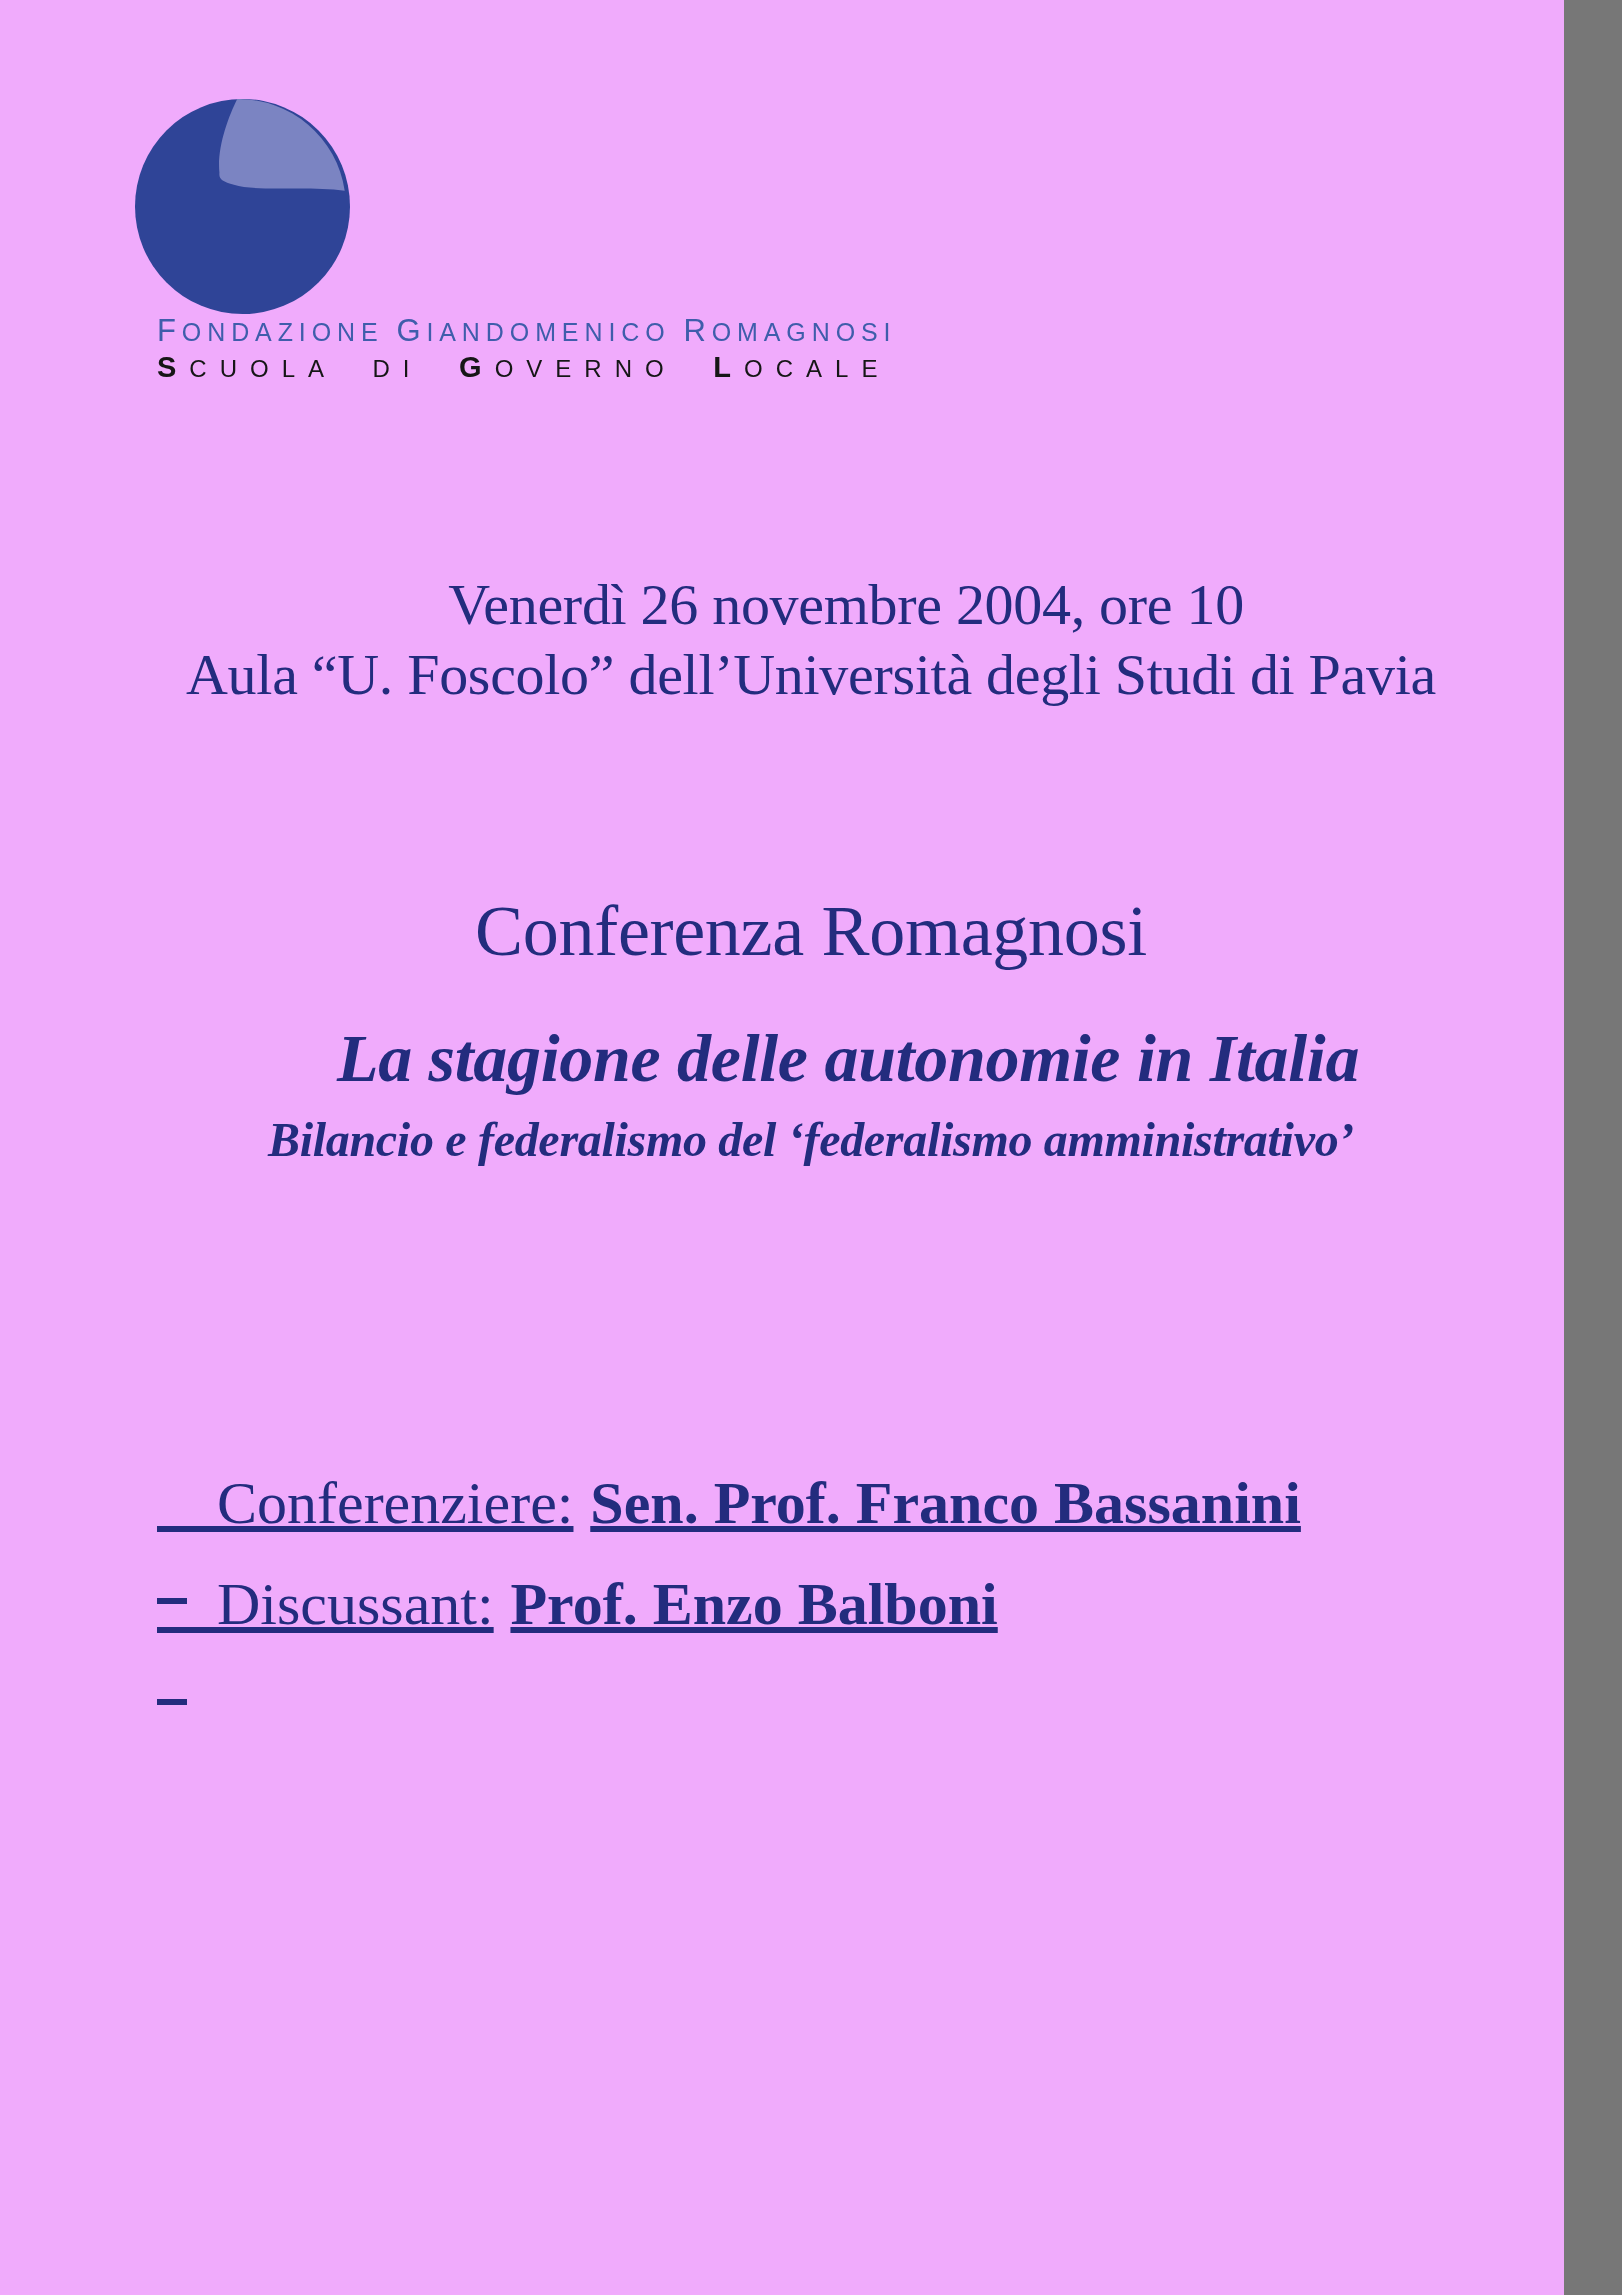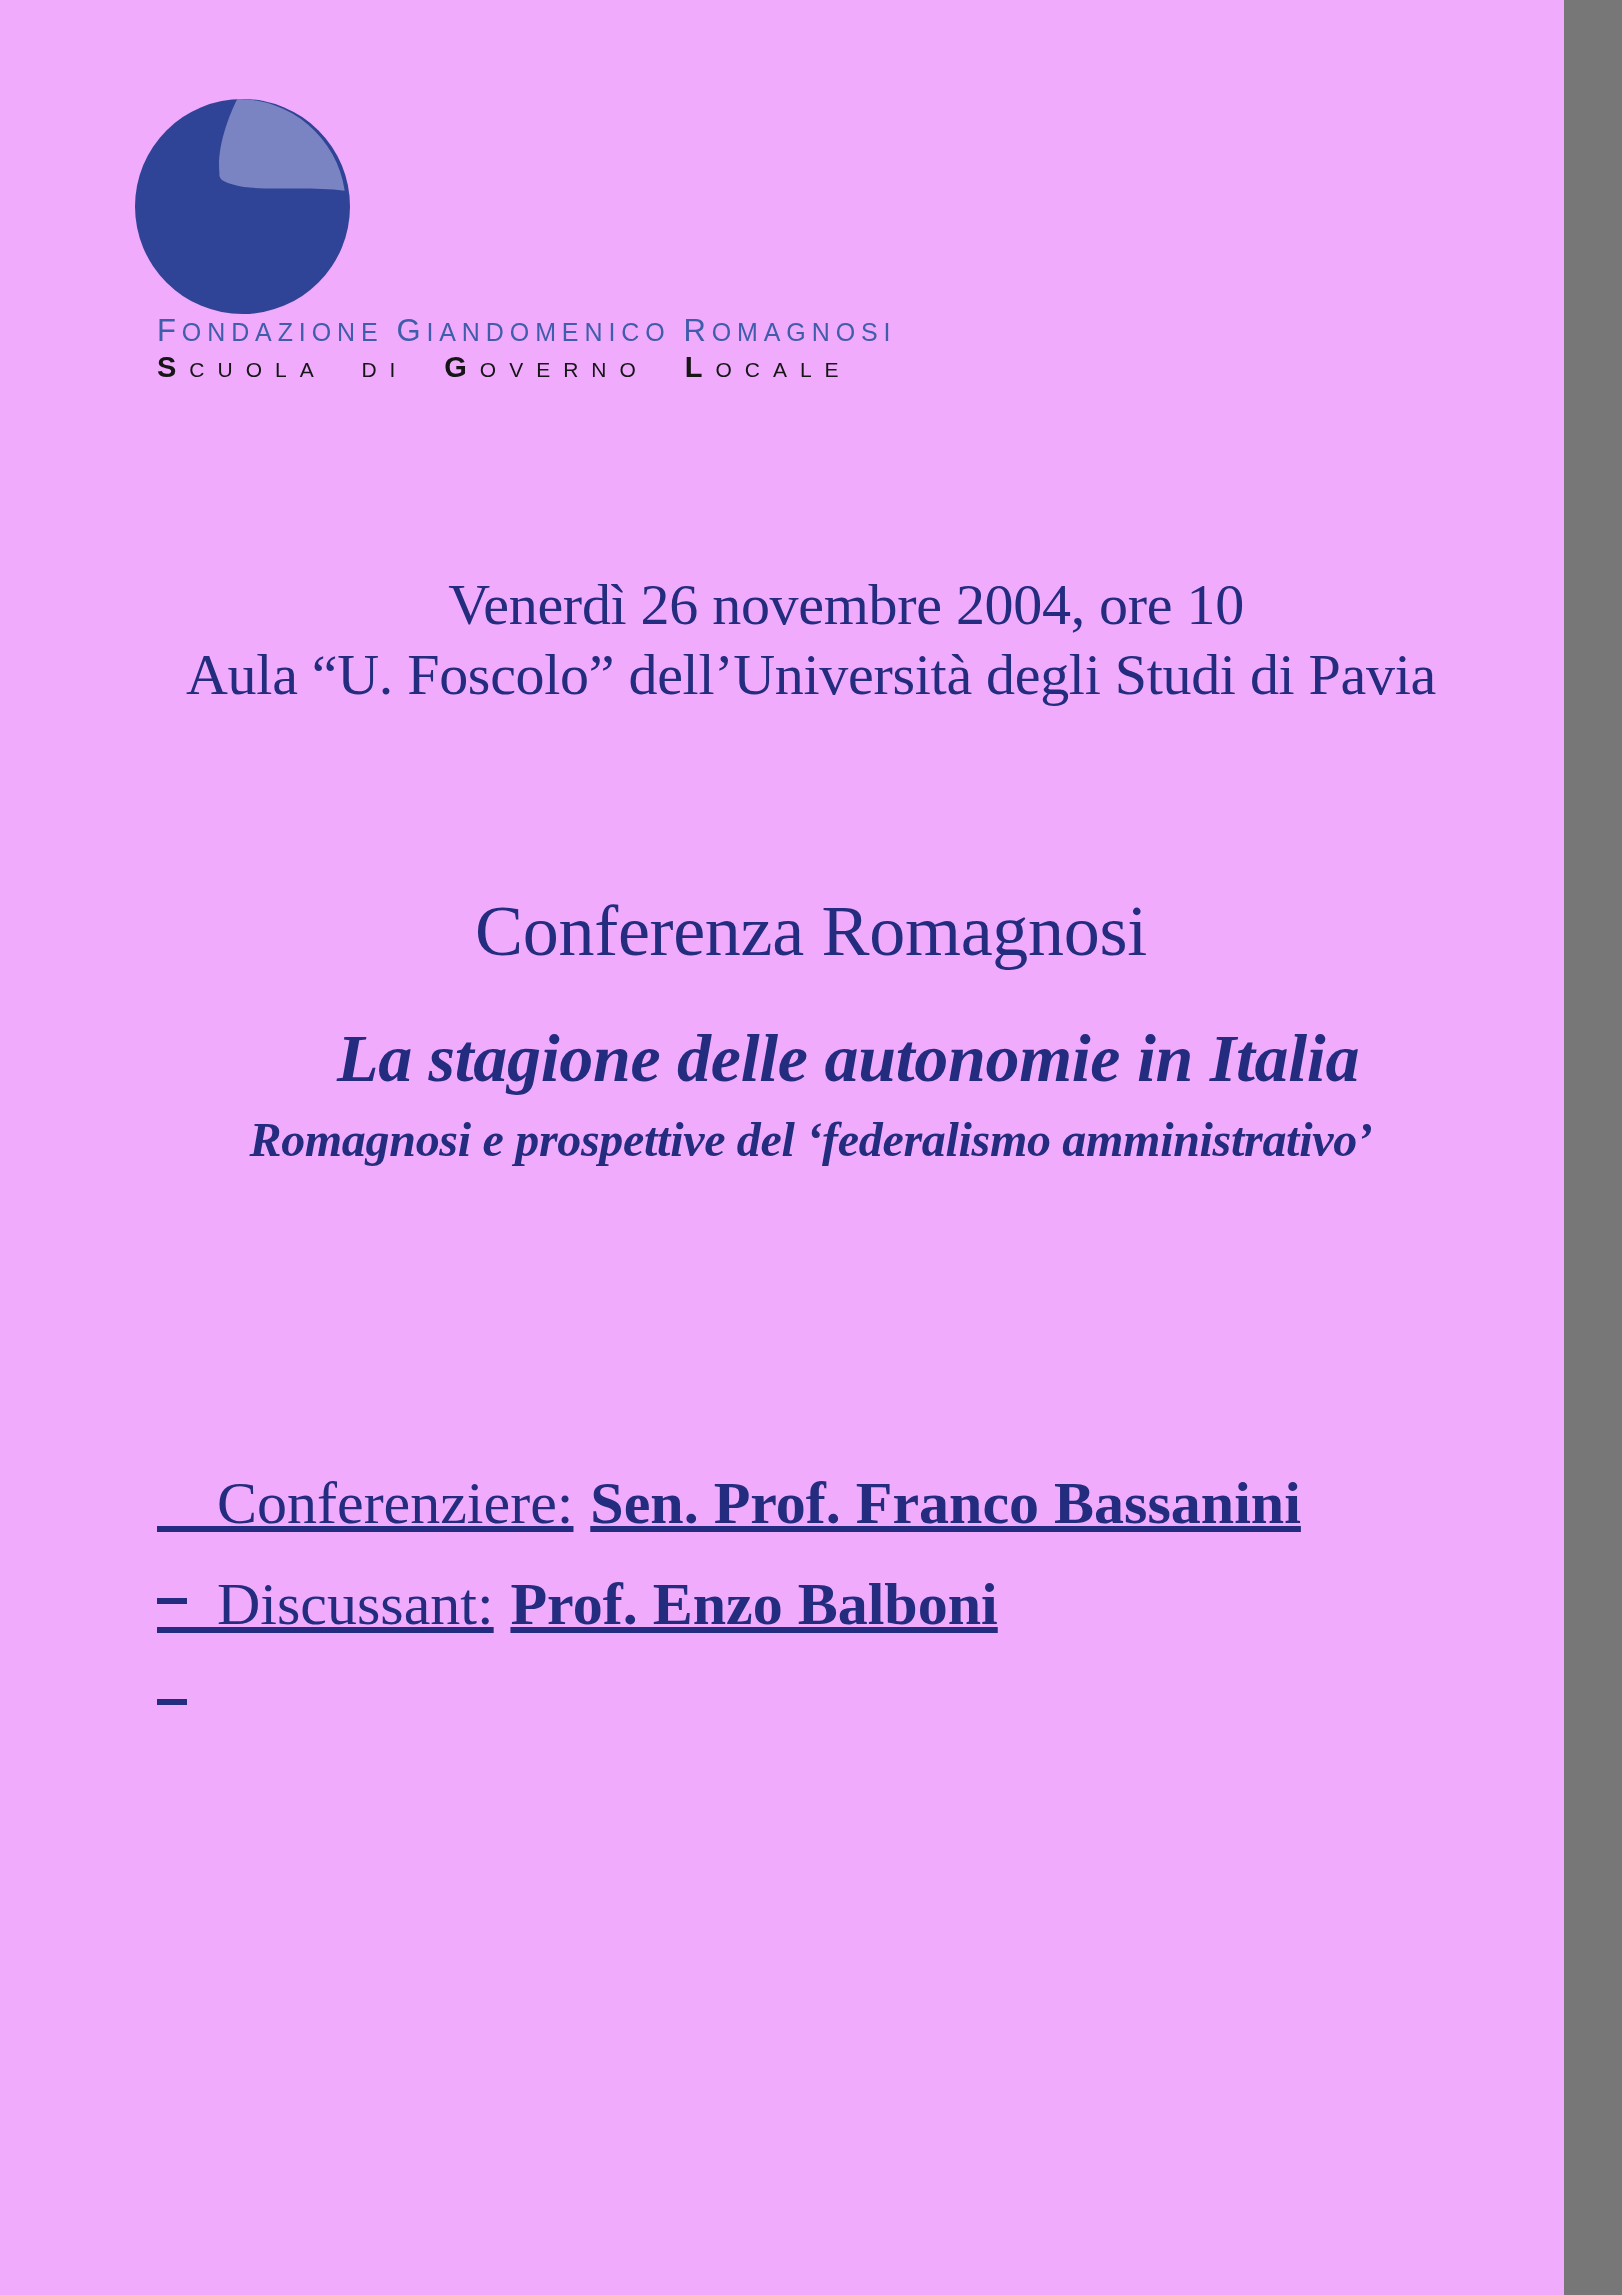--- a/index.html
+++ b/index.html
@@ -16,21 +16,21 @@
     position:absolute;left:157px;
     font-family:"Liberation Sans", "DejaVu Sans", sans-serif;
     white-space:pre;
     color:#3f5dab;
   }
   #org-name{top:315px;letter-spacing:5.9px;}
   #org-name .big{font-size:31px;line-height:1;}
   #org-name .small{font-size:25px;line-height:1;}
   #org-school{top:353px;color:#161616;letter-spacing:13px;word-spacing:17px;}
   #org-school .big{font-size:29px;font-weight:bold;line-height:1;}
-  #org-school .small{font-size:21px;line-height:1;}
+  #org-school .small{font-size:24px;line-height:1;}
   
   .navy{color:#232c7e;}
   .cline{
     position:absolute;left:0;width:1622px;
     text-align:center;white-space:pre;
     letter-spacing:-0.3px;
     line-height:1.2;
   }
   #date-line{top:570px;font-size:58px;margin-left:35px;}
   #venue-line{top:640px;font-size:58px;}
@@ -67,21 +67,21 @@
   <div id="org-school" class="orgline"><span class="big">S</span><span class="small">CUOLA</span><span class="small"> </span><span class="small">DI</span><span class="small"> </span><span class="big">G</span><span class="small">OVERNO</span><span class="small"> </span><span class="big">L</span><span class="small">OCALE</span></div>
 
   <div id="date-line" class="cline navy">Venerdì 26 novembre 2004, ore 10</div>
 
   <div id="venue-line" class="cline navy">Aula “U. Foscolo” dell’Università degli Studi di Pavia</div>
 
   <div id="series-title" class="cline navy">Conferenza Romagnosi</div>
 
   <div id="event-title" class="cline navy">La stagione delle autonomie in Italia</div>
 
-  <div id="event-subtitle" class="cline navy">Romagnosi e prospettive del ‘federalismo amministrativo’</div>
+  <div id="event-subtitle" class="cline navy">Bilancio e federalismo del ‘federalismo amministrativo’</div>
 
   <div id="conferenziere-line" class="speaker-line navy">
     <span class="speaker-label">Conferenziere:</span><span class="speaker-name">Sen. Prof. Franco Bassanini</span>
   </div>
 
   <div id="discussant-line" class="speaker-line navy">
     <span class="speaker-label">Discussant:</span><span class="speaker-name">Prof. Enzo Balboni</span>
   </div>
 
 </div>

